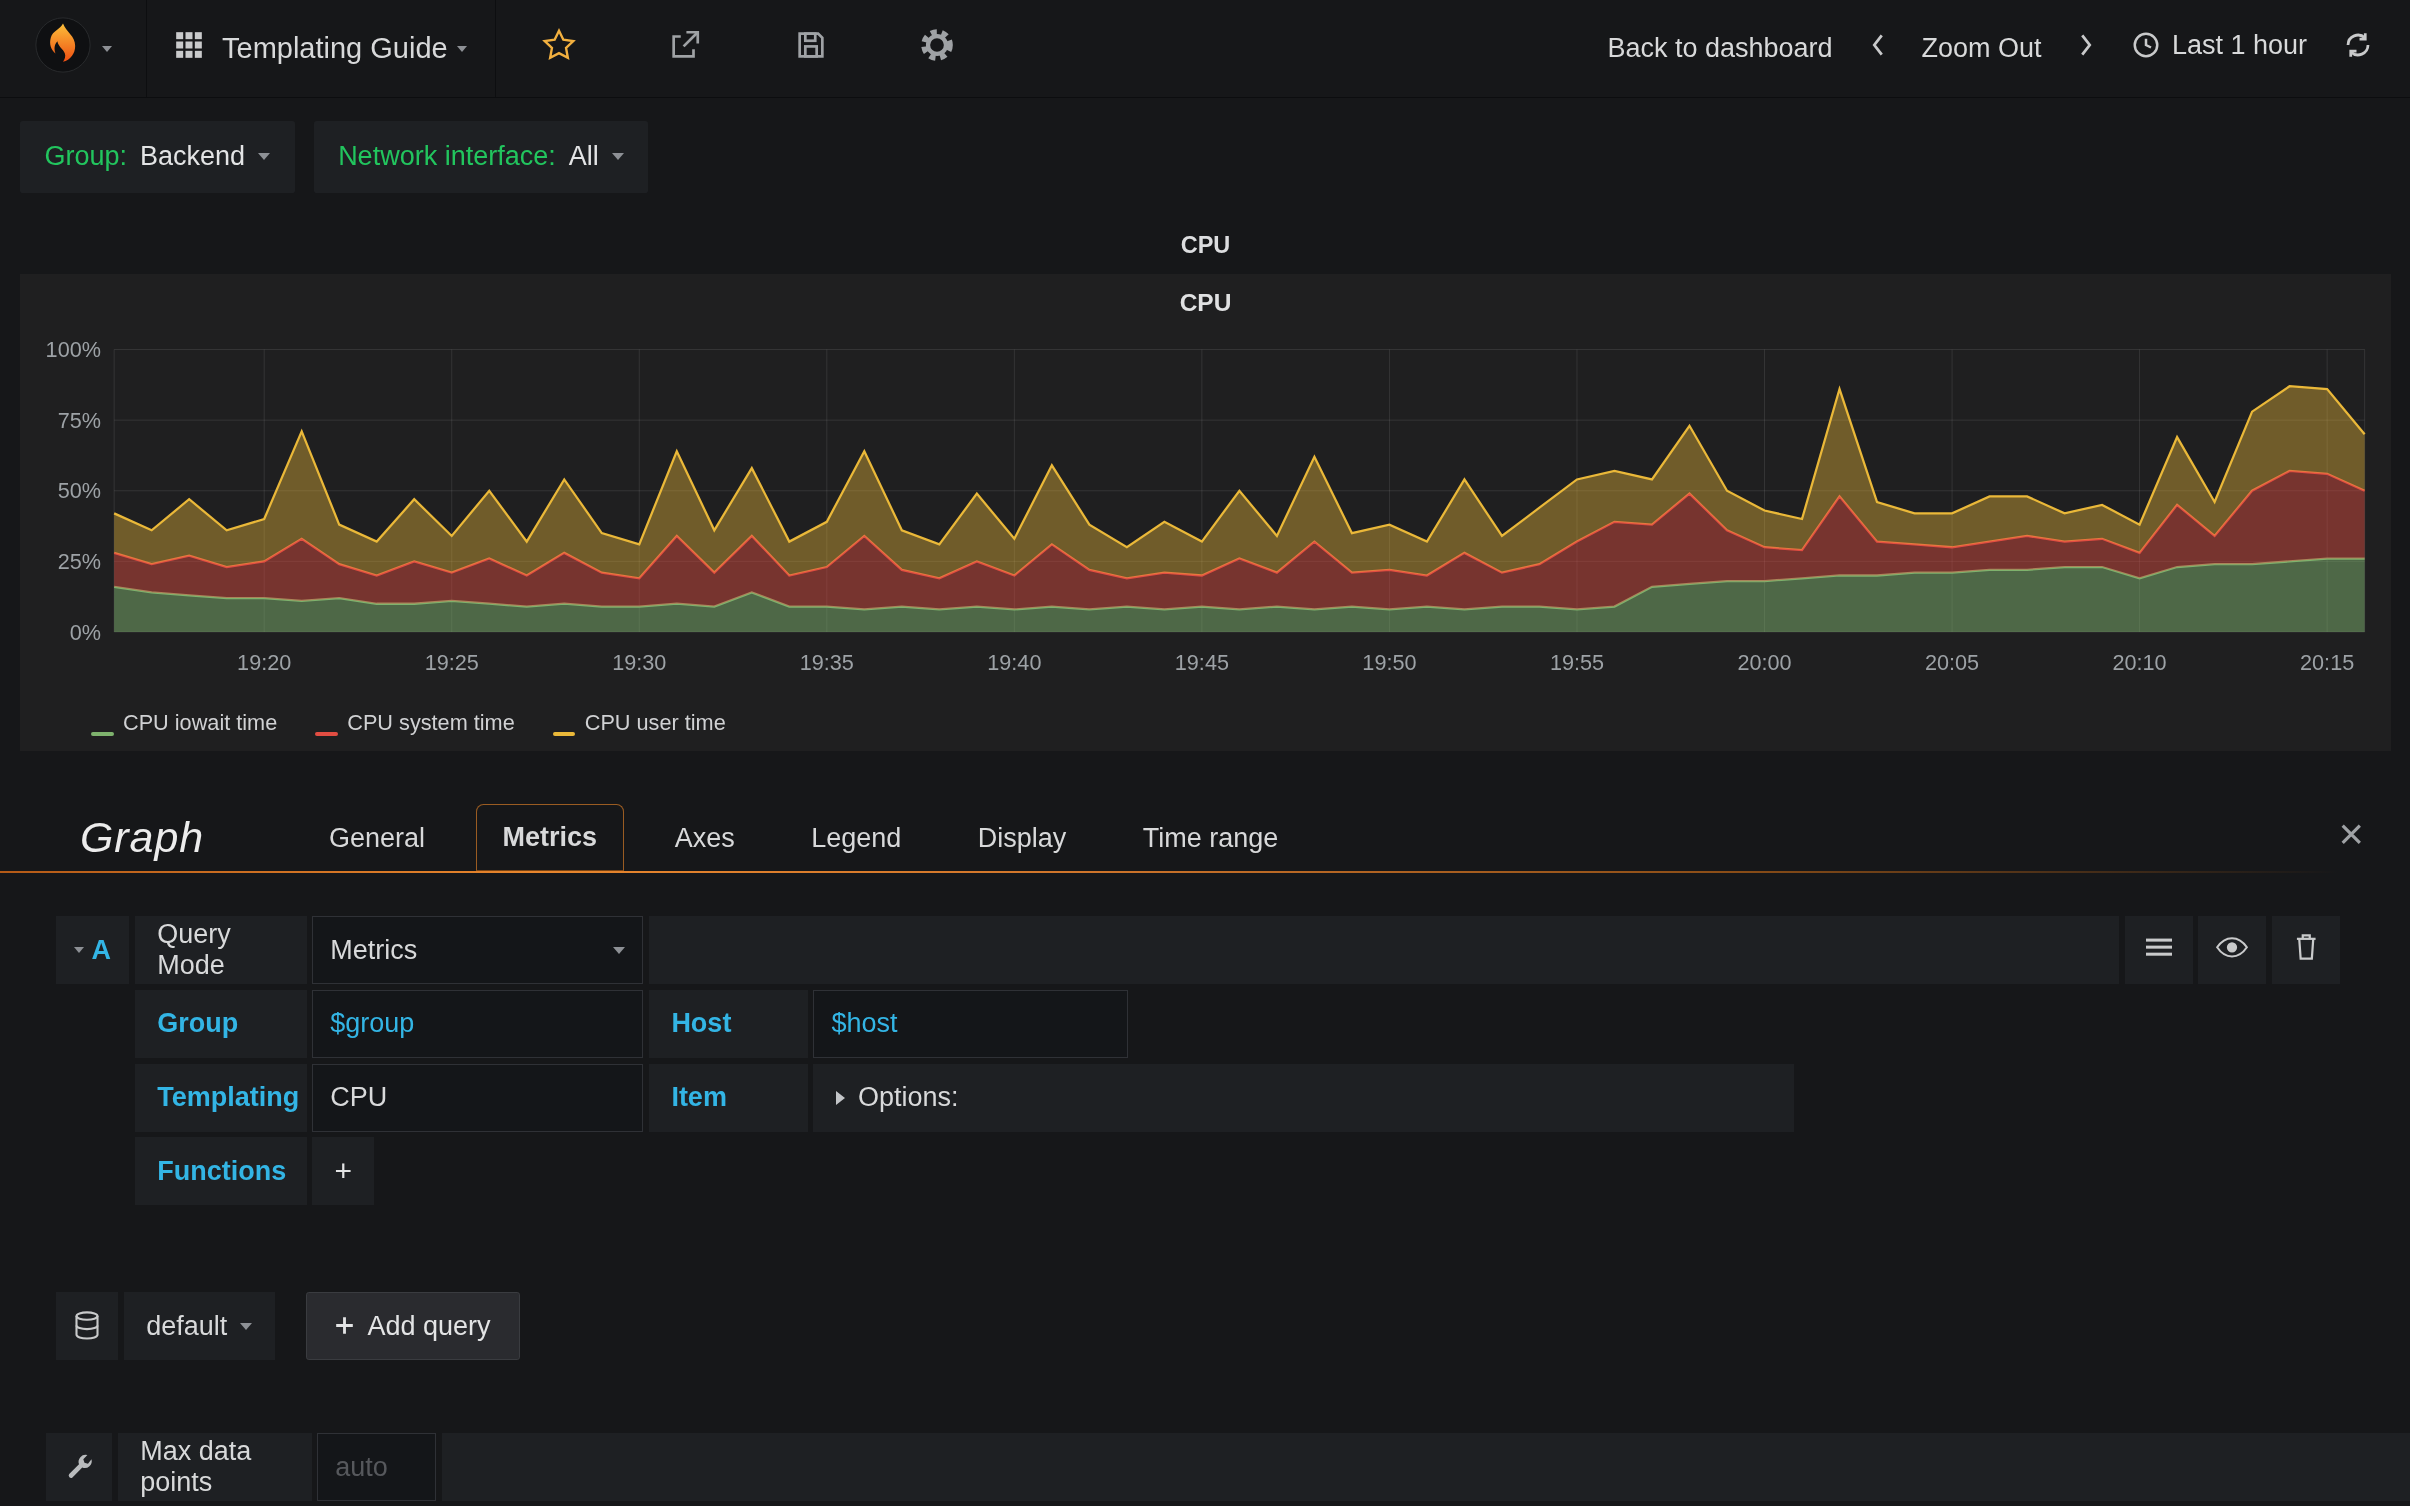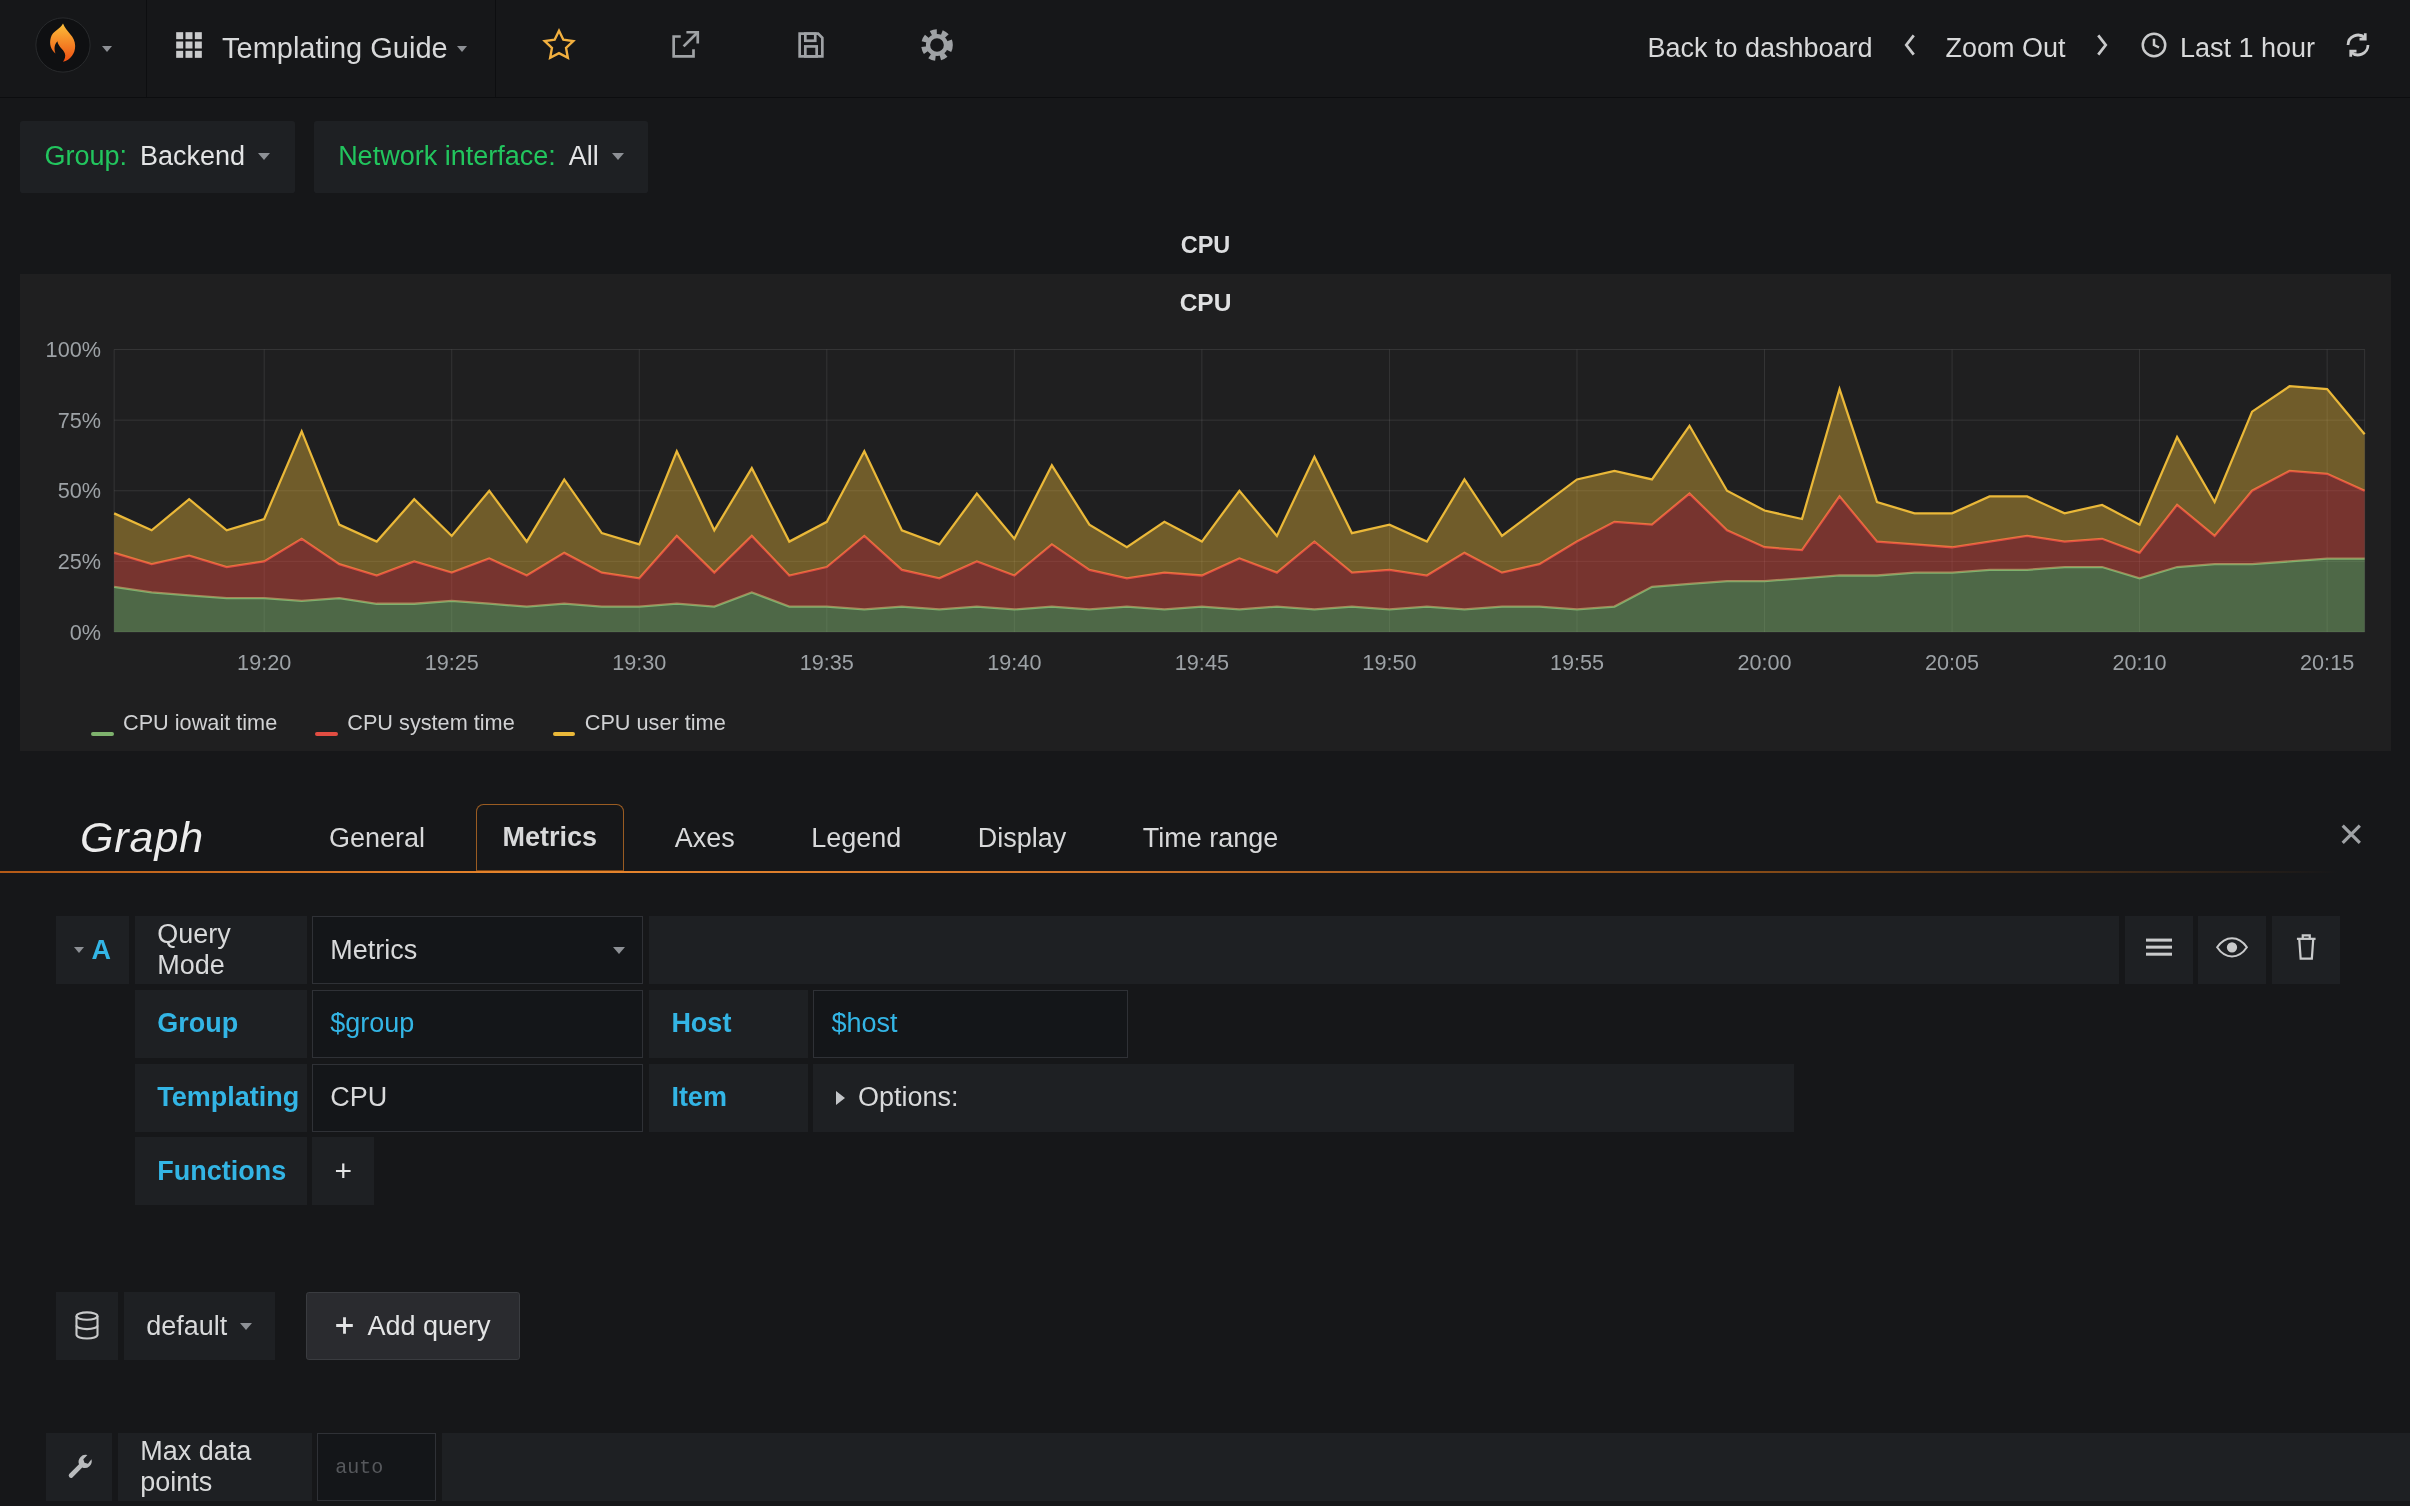--- a/index.html
+++ b/index.html
@@ -24,21 +24,21 @@
     justify-content:center; cursor:pointer; border-right:0.9px solid #0d0e10; }
   .nav-title { height:100%; display:flex; align-items:center; padding:0 28px;
     border-right:0.9px solid #0d0e10; cursor:pointer; }
   .nav-title .grid-ic { margin-right:19px; color:#c9cacb; }
   .nav-title span { font-size:29px; color:#d8d9da; }
   .nav-icons { display:flex; align-items:center; height:100%; }
   .icon-btn { width:126px; height:100%; display:flex; align-items:center;
     justify-content:center; color:#9fa2a5; cursor:pointer; }
   .nav-right { margin-left:auto; display:flex; align-items:center;
     gap:28px; padding-right:38px; color:#d8d9da; }
-  .nav-right .nav-link { display:flex; align-items:center; gap:11.3px; cursor:pointer; }
+  .nav-right .nav-link { display:flex; align-items:flex-start; gap:11.3px; cursor:pointer;margin-left:8px; }
   .nav-right svg { color:#c9cacb; }
 
   
   .subnav { padding:22.6px 0 22.6px 20px; display:flex; gap:19px; }
   .var-btn { height:72px; background:#1e2023; border-radius:2.8px;
     display:inline-flex; align-items:center; padding:0 24.5px; cursor:pointer; }
   .var-btn .vl { color:#22c55e; margin-right:13px; }
   .var-btn .vv { color:#e3e4e5; }
 
   
@@ -91,21 +91,21 @@
   .ds-select { height:68px; cursor:pointer; }
   .add-query-btn { margin-left:26px; height:68px; background:#2a2b2f;
     border:0.9px solid #3a3c40; border-radius:2.8px; display:flex; align-items:center;
     gap:13px; padding:0 28px; cursor:pointer; color:#e3e4e5; }
 
   .bottom-row { display:flex; gap:5.6px; margin:73px 0 0 46px; height:68px; }
   .wrench-cell { width:66px; justify-content:center; padding:0; color:#b9bbbd; }
   .mdp-label { width:194px; }
   .mdp-input { width:119px; }
   .mdp-input input { background:transparent; border:none; outline:none;
-    font-family:Liberation Mono, monospace; font-size:20px; color:#d8d9da; width:100%; }
+    font-family:Liberation Sans, sans-serif; font-size:27px; color:#d8d9da; width:100%; }
   .mdp-input input::placeholder { color:#56585c; }
 </style>
 </head>
 <body>
 
 <div class="nav">
   <div class="nav-logo">
     <span>
       <svg width="58" height="58" viewBox="0 0 62 62">
         <defs>

